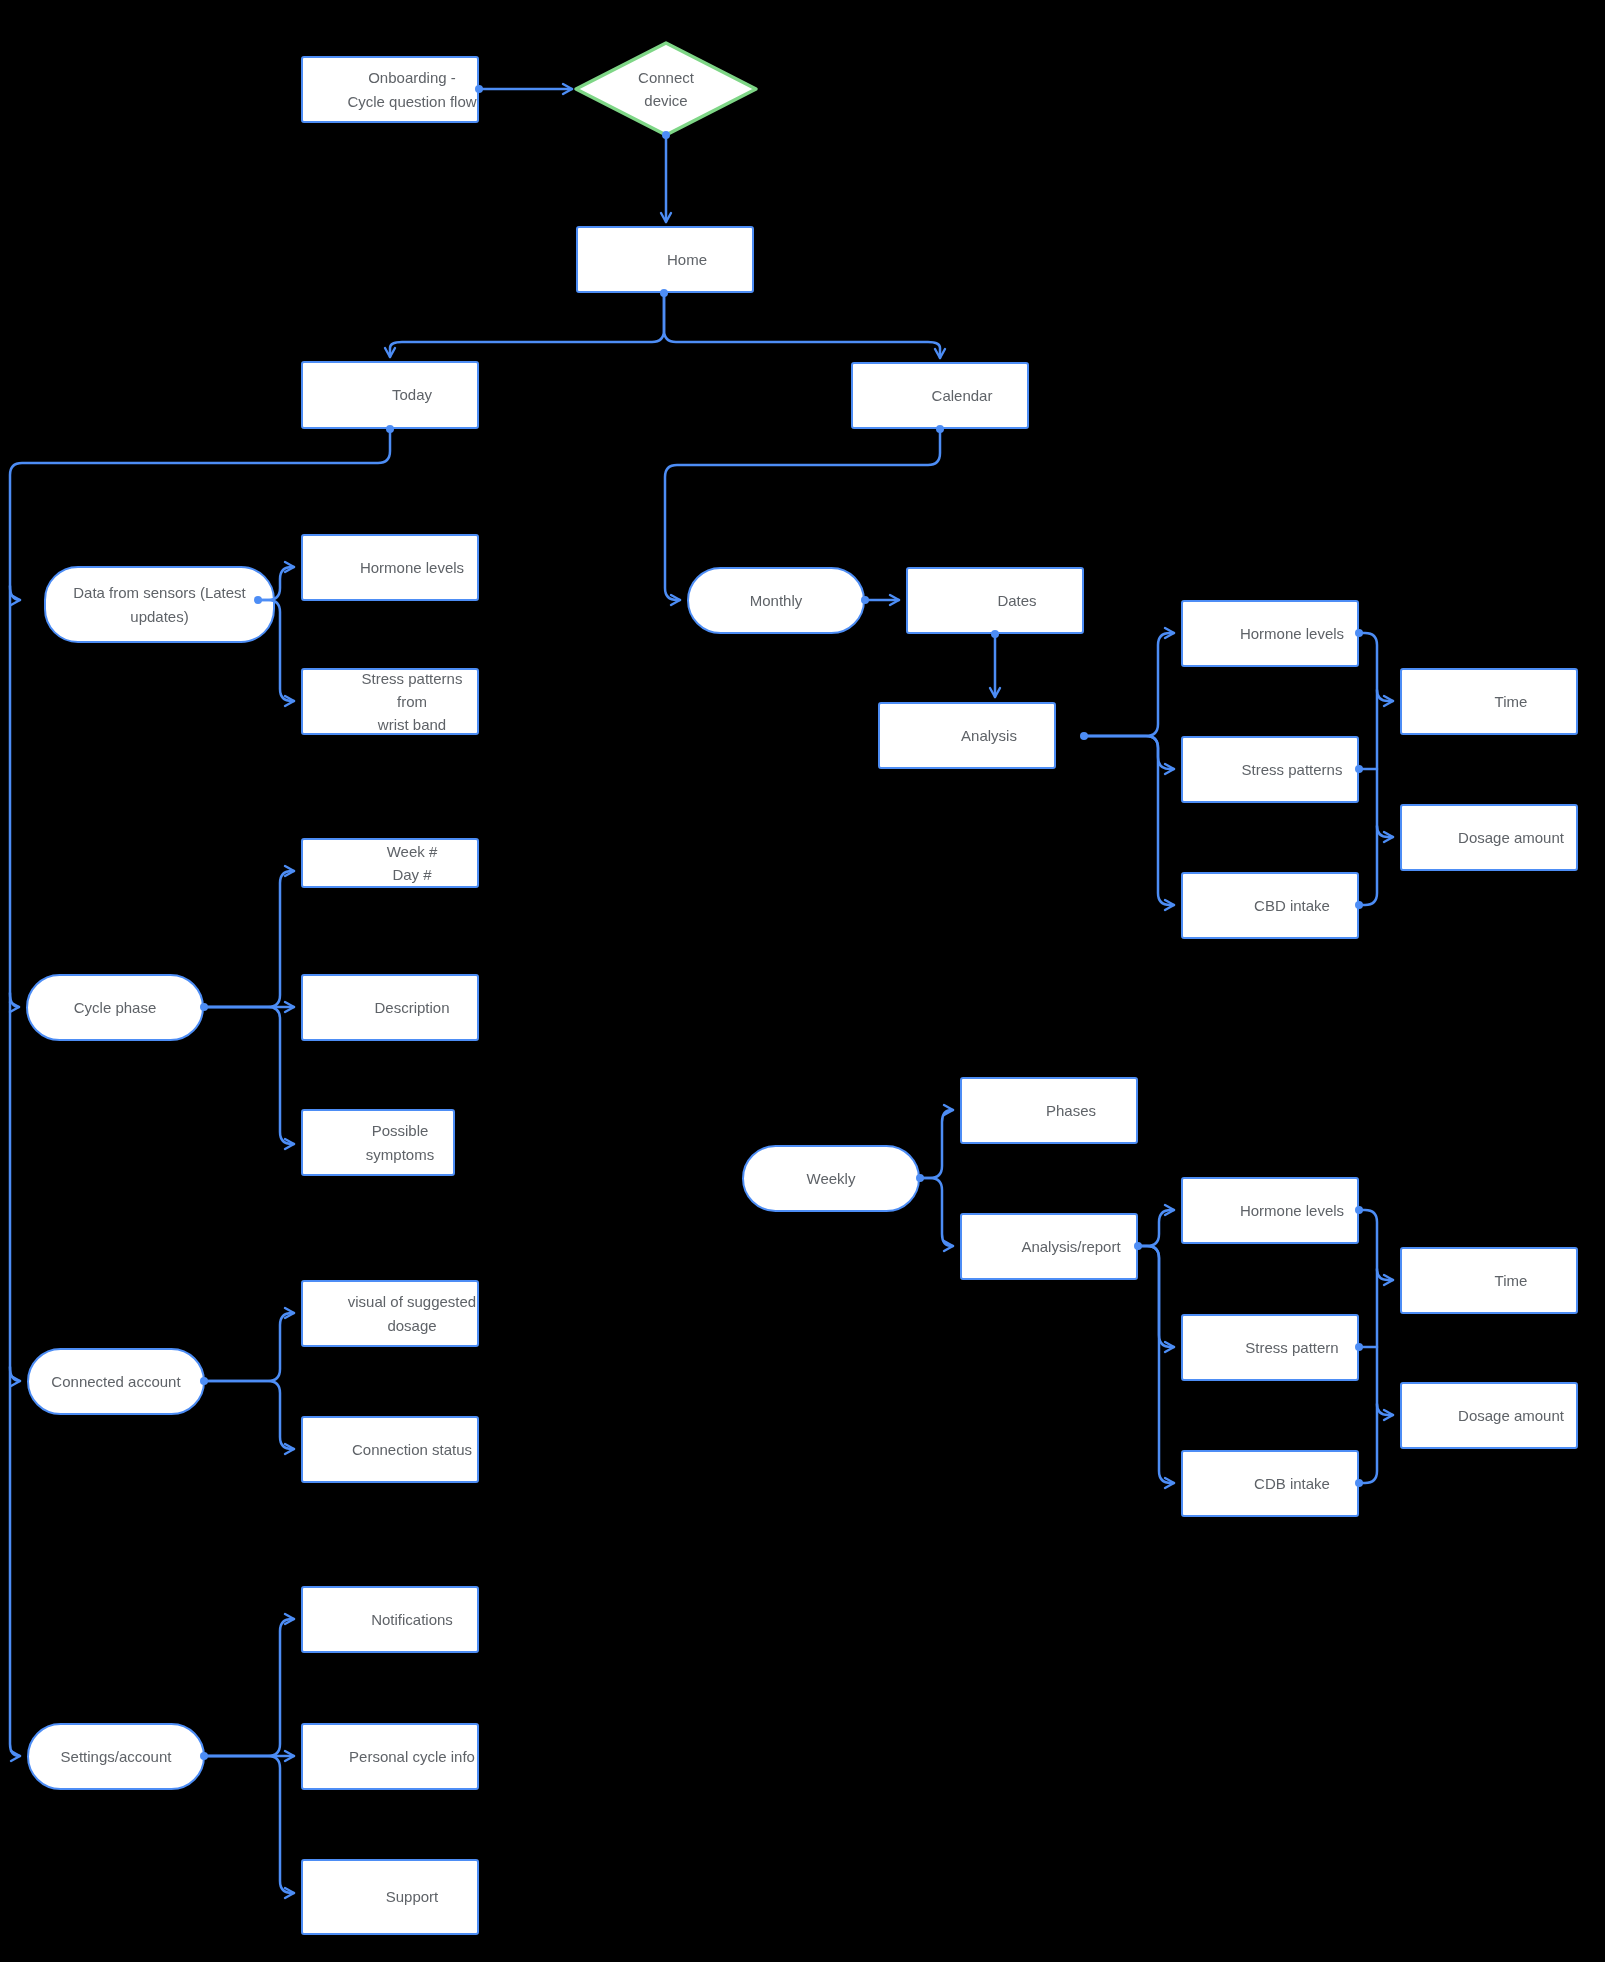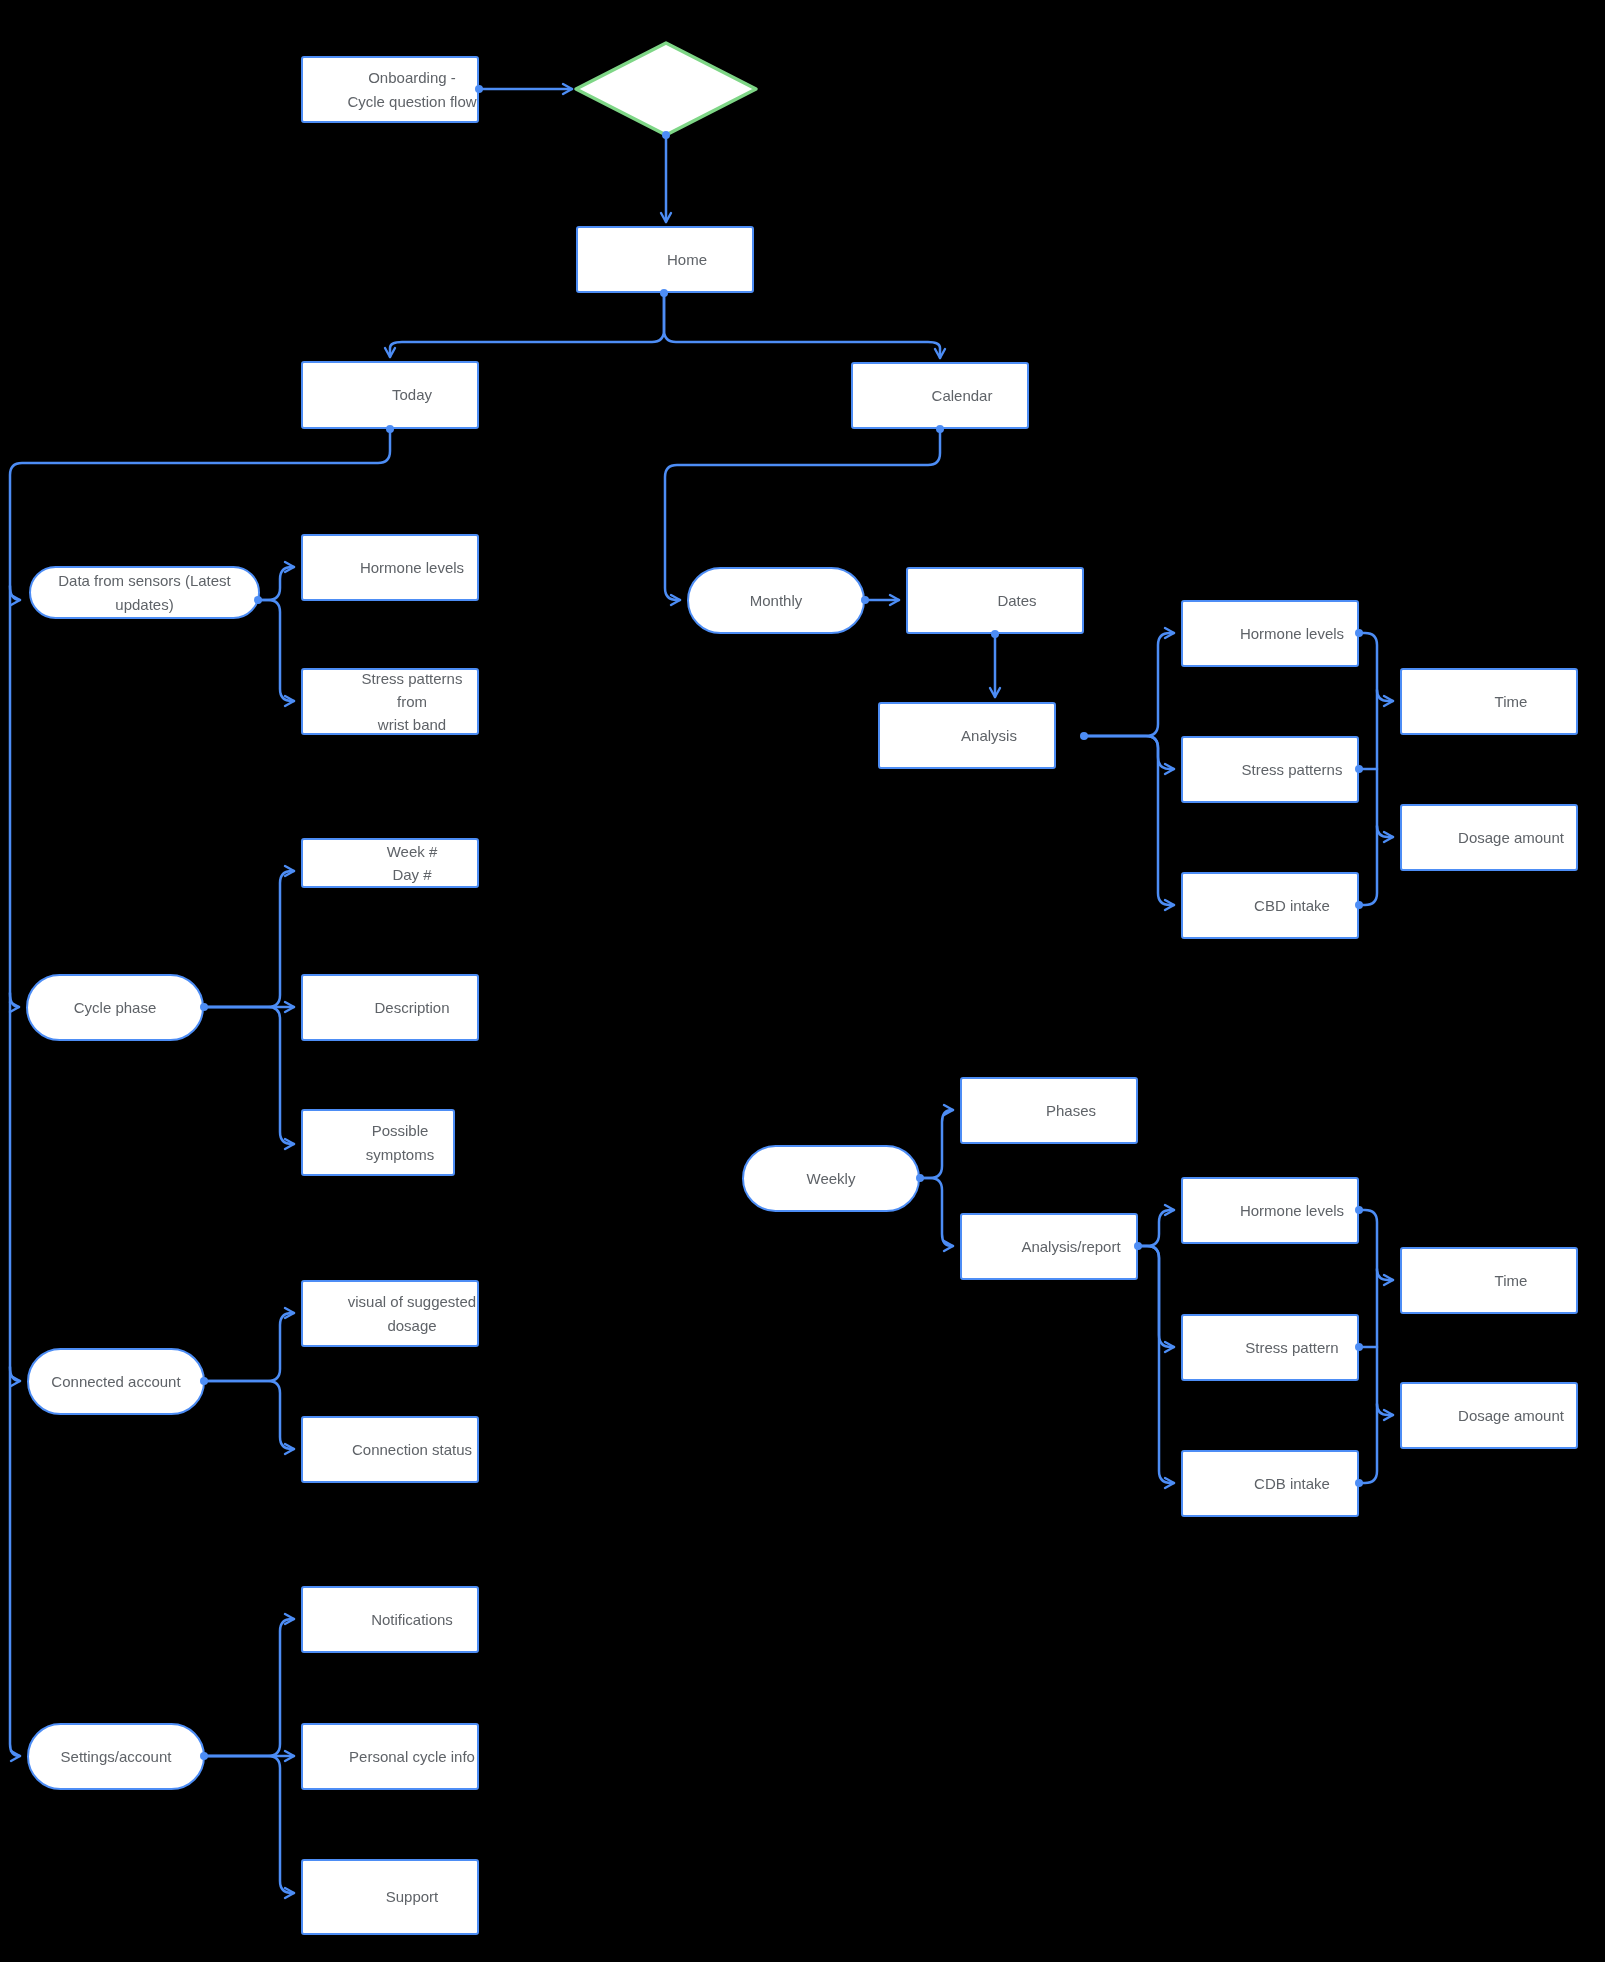--- a/index.html
+++ b/index.html
@@ -39,21 +39,21 @@
 <body>
 
 <div class="canvas">
 
   <div class="node rect" style="left:301px;top:56px;width:178px;height:67px"><span>Onboarding -
 Cycle question flow</span></div>
   <div class="node rect" style="left:576px;top:226px;width:178px;height:67px"><span>Home</span></div>
   <div class="node rect" style="left:301px;top:361px;width:178px;height:68px"><span>Today</span></div>
   <div class="node rect" style="left:851px;top:362px;width:178px;height:67px"><span>Calendar</span></div>
 
-  <div class="node pill" style="left:29px;top:566px;width:231px;height:53px"><span>Data from sensors (Latest
+  <div class="node pill" style="left:44px;top:566px;width:231px;height:77px"><span>Data from sensors (Latest
 updates)</span></div>
   <div class="node rect" style="left:301px;top:534px;width:178px;height:67px"><span>Hormone levels</span></div>
   <div class="node rect" style="left:301px;top:668px;width:178px;height:67px"><span>Stress patterns from
 wrist band</span></div>
 
   <div class="node pill" style="left:26px;top:974px;width:178px;height:67px"><span>Cycle phase</span></div>
   <div class="node rect" style="left:301px;top:838px;width:178px;height:50px"><span>Week #
 Day #</span></div>
   <div class="node rect" style="left:301px;top:974px;width:178px;height:67px"><span>Description</span></div>
   <div class="node rect" style="left:301px;top:1109px;width:154px;height:67px"><span>Possible symptoms</span></div>
@@ -163,14 +163,16 @@
       <circle class="dot" cx="1359" cy="769" r="4"></circle>
       <circle class="dot" cx="1359" cy="905" r="4"></circle>
       <circle class="dot" cx="920" cy="1178" r="4"></circle>
       <circle class="dot" cx="1138" cy="1246" r="4"></circle>
       <circle class="dot" cx="1359" cy="1210" r="4"></circle>
       <circle class="dot" cx="1359" cy="1347" r="4"></circle>
       <circle class="dot" cx="1359" cy="1483" r="4"></circle>
     </g>
   </svg>
 
+  <div class="diamond-label" style="left:576px;top:43px;width:180px;height:92px"><span>Connect
+device</span></div>
 
 </div>
 
 </body></html>

